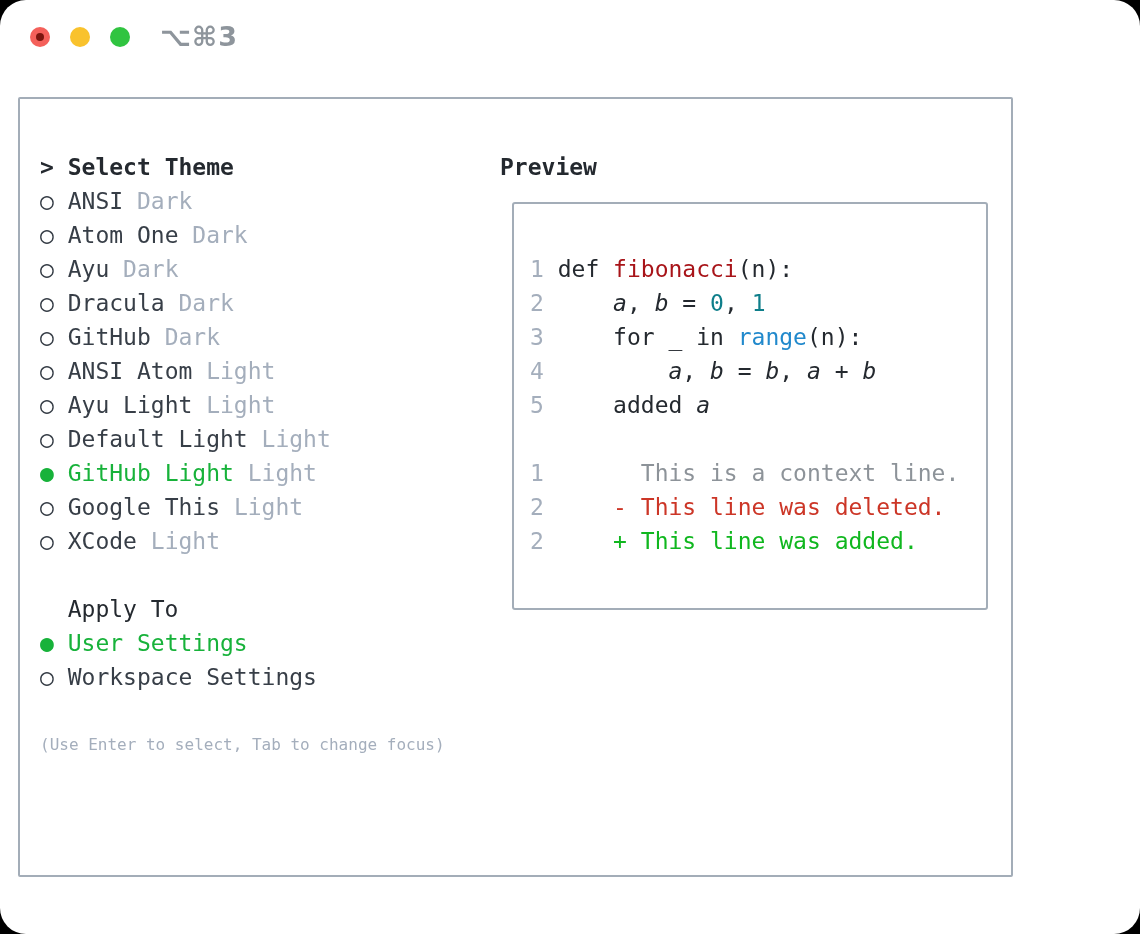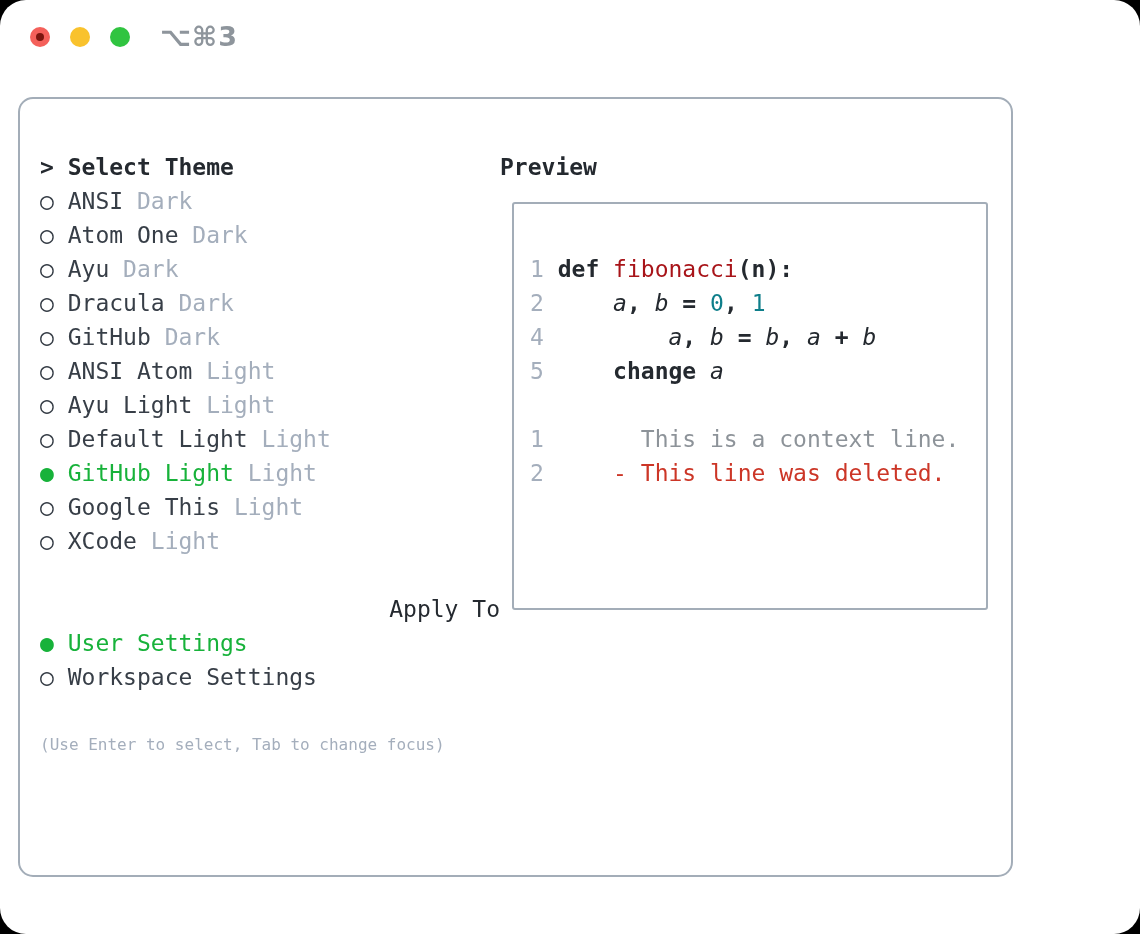--- a/index.html
+++ b/index.html
@@ -28,27 +28,27 @@
     position:absolute;left:160px;top:21px;height:32px;line-height:32px;
     font-family:"DejaVu Sans","Liberation Sans",sans-serif;
     font-size:27px;font-weight:700;color:var(--title-gray,#8e959c);
     letter-spacing:1px;
   }
   
   .panel{
     position:absolute;left:18px;top:97px;width:995px;height:780px;
     box-sizing:border-box;
     border:2px solid var(--border,#a3adb8);
-    border-radius:15px;
+    border-radius:2px;
     background:#fff;
   }
   .left-col{position:absolute;left:20px;top:51px;width:460px;}
   .row{height:34px;line-height:34px;font-size:23px;white-space:pre;color:var(--name,#373e47);}
   .row.header{font-weight:700;color:var(--text-dark,#0b0d10);}
-  .row.subheader{padding-left:2ch;color:var(--text-dark,#14171a);text-align:right;}
+  .row.subheader{padding-left:2ch;color:var(--text-dark,#14171a);}
   .pfx{color:var(--name,#373e47);}
   .pfx.caret{color:var(--text-dark,#0b0d10);font-weight:700;}
   .pfx.on{color:var(--green,#17b23a);}
   .row.sel .lbl{color:var(--green,#17b23a);margin-top:26px;}
   .badge{color:var(--badge,#a4aebc);}
   .gap{height:34px;}
   .help{
     width:440px;font-size:16px;line-height:34px;
     color:var(--help,#a4aebc);white-space:normal;
   }
@@ -60,21 +60,21 @@
   .preview-box{
     position:absolute;left:492px;top:103px;width:476px;height:408px;
     box-sizing:border-box;
     border:2px solid var(--border,#a3adb8);
     border-radius:3px;
     padding:48px 0 0 16px;
     background:#fff;
   }
   .cl{height:34px;line-height:34px;font-size:23px;white-space:pre;}
   .ln{color:var(--line-number,#a4aebc);}
-  .tk-plain{color:var(--text-dark,#24292f);font-weight:bold;}
+  .tk-plain{color:var(--text-dark,#24292f);}
   .tk-var{color:var(--text-dark,#24292f);font-style:italic;}
   .tk-func{color:var(--func-red,#a81419);}
   .tk-num{color:var(--num-teal,#0e7e8a);}
   .tk-call{color:var(--call-blue,#2189cc);}
   .tk-ctx{color:var(--ctx-gray,#8d9399);}
   .tk-del{color:var(--del-red,#cc3627);}
   .tk-add{color:var(--add-green,#10b71f);}
 </style>
 </head>
 <body>
@@ -114,21 +114,23 @@
           <div class="row item"><span class="pfx">○ </span><span class="lbl">Workspace Settings</span></div>
         </div>
       <div class="gap"></div>
       <div class="help">(Use Enter to select, Tab to change focus)</div>
     </div>
 
     <div class="preview-header">Preview</div>
     <div class="preview-box" id="code-block">
         <div class="cl"><span class="ln">1 </span><span class="tk-plain">def </span><span class="tk-func">fibonacci</span><span class="tk-plain">(n):</span></div>
         <div class="cl"><span class="ln">2 </span><span class="tk-plain">    </span><span class="tk-var">a</span><span class="tk-plain">, </span><span class="tk-var">b</span><span class="tk-plain"> = </span><span class="tk-num">0</span><span class="tk-plain">, </span><span class="tk-num">1</span></div>
+        <div class="cl"><span class="ln">3 </span><span class="tk-plain">    for _ in </span><span class="tk-call">range</span><span class="tk-plain">(n):</span></div>
         <div class="cl"><span class="ln">4 </span><span class="tk-plain">        </span><span class="tk-var">a</span><span class="tk-plain">, </span><span class="tk-var">b</span><span class="tk-plain"> = </span><span class="tk-var">b</span><span class="tk-plain">, </span><span class="tk-var">a</span><span class="tk-plain"> + </span><span class="tk-var">b</span></div>
-        <div class="cl"><span class="ln">5 </span><span class="tk-plain">    change </span><span class="tk-var">a</span></div>
+        <div class="cl"><span class="ln">5 </span><span class="tk-plain">    added </span><span class="tk-var">a</span></div>
         <div class="cl"><span class="ln">  </span></div>
         <div class="cl"><span class="ln">1 </span><span class="tk-ctx">      This is a context line.</span></div>
         <div class="cl"><span class="ln">2 </span><span class="tk-del">    - This line was deleted.</span></div>
+        <div class="cl"><span class="ln">2 </span><span class="tk-add">    + This line was added.</span></div>
       </div>
 
   </div>
 </div>
 
 </body></html>

